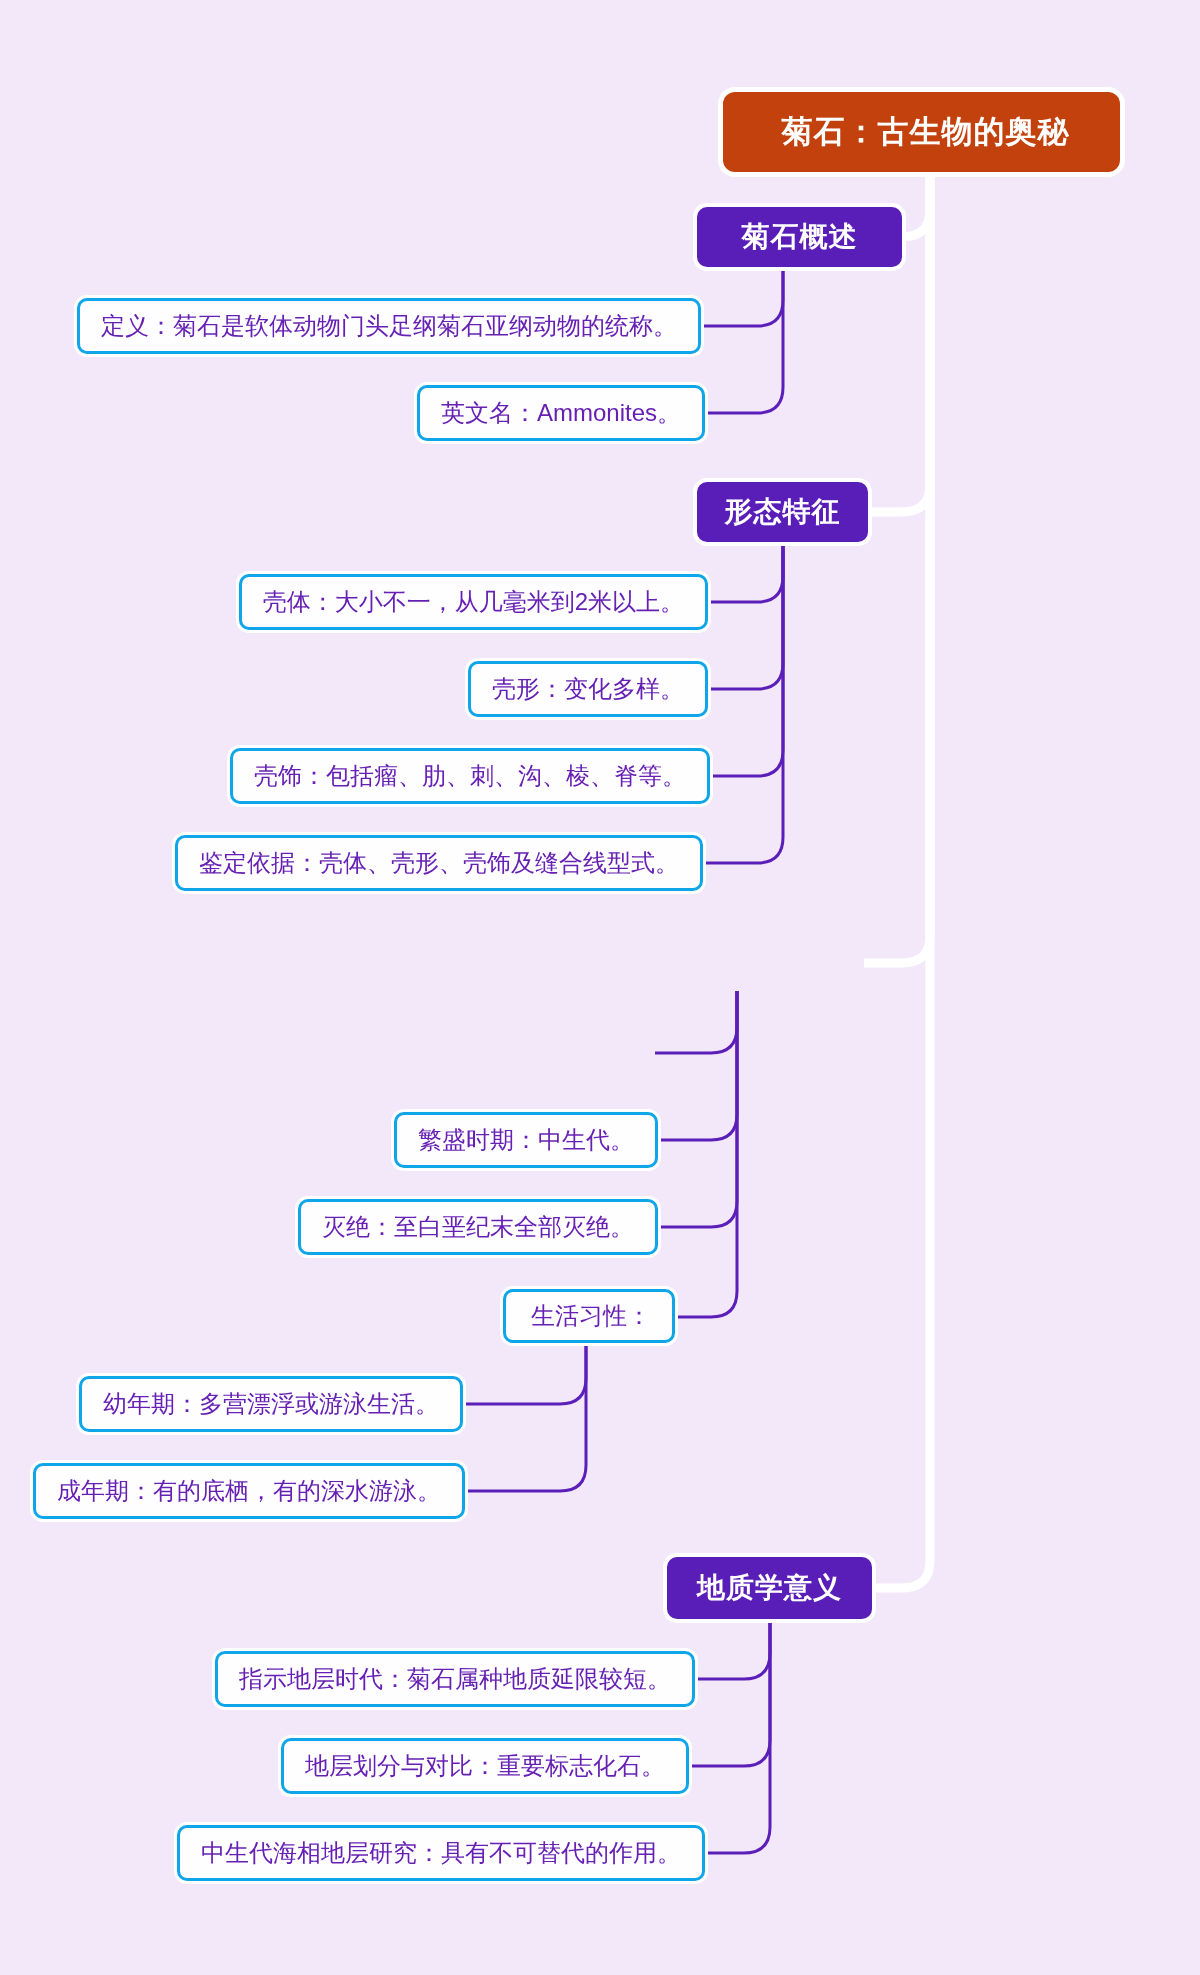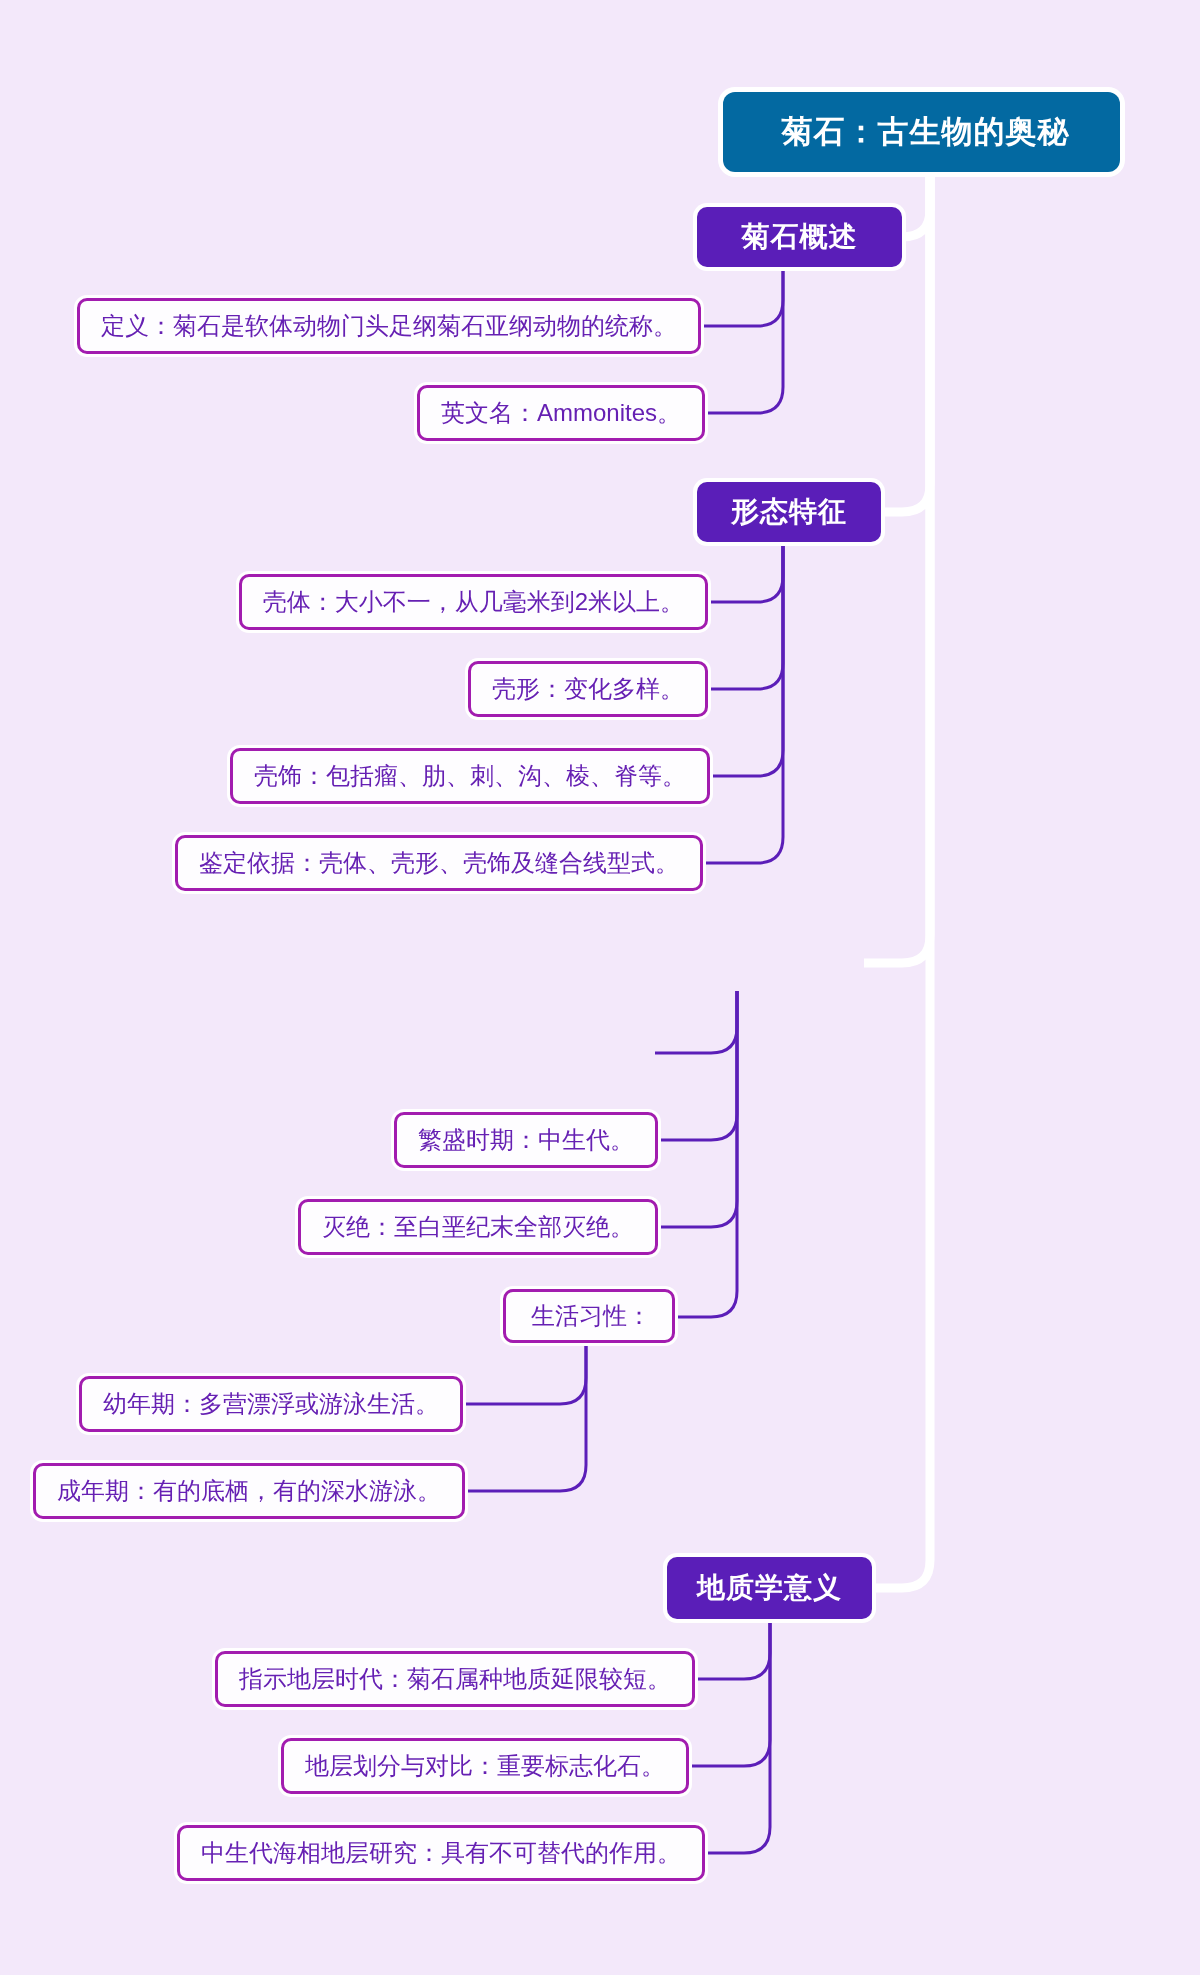--- a/index.html
+++ b/index.html
@@ -23,21 +23,21 @@
     position: absolute;
     z-index: 2;
     display: flex;
     align-items: center;
     justify-content: center;
     box-sizing: border-box;
     white-space: nowrap;
   }
 
   .root-node {
-    background: #0369a1;
+    background: #c2410c;
     color: #FFFFFF;
     font-weight: bold;
     font-size: 31px;
     border-radius: 12px;
     box-shadow: 0 0 0 5px #FFFFFF;
     letter-spacing: 1px;
     padding-left: 8px;
   }
 
   .branch-node {
@@ -50,21 +50,21 @@
     letter-spacing: 1px;
   }
 
   .leaf-node {
     background: #FEFDFF;
     color: #6620B3;
     font-weight: 500;
     font-size: 24px;
     height: 56px;
     padding: 0 21px;
-    border: 3px solid #a21caf;
+    border: 3px solid #0ea5e9;
     border-radius: 10px;
     box-shadow: 0 0 0 3px #FFFFFF;
   }
 </style>
 </head>
 <body>
 
 <div class="canvas">
 
   <svg class="connectors" width="1200" height="1975" viewBox="0 0 1200 1975" fill="none">
@@ -96,21 +96,21 @@
 
       <path d="M 770 1617 V 1653 Q 770 1679 744 1679 H 692"></path>
       <path d="M 770 1617 V 1740 Q 770 1766 744 1766 H 686"></path>
       <path d="M 770 1617 V 1827 Q 770 1853 744 1853 H 692"></path>
     </g>
   </svg>
 
   <div class="node root-node" style="left:723px; top:92px; width:397px; height:80px;">菊石：古生物的奥秘</div>
 
   <div class="node branch-node" style="left:697px; top:207px; width:205px; height:60px;">菊石概述</div>
-  <div class="node branch-node" style="left:697px; top:482px; width:184px; height:60px;">形态特征</div>
+  <div class="node branch-node" style="left:697px; top:482px; width:171px; height:60px;">形态特征</div>
   <div class="node branch-node" style="left:667px; top:1557px; width:205px; height:62px;">地质学意义</div>
 
   <div class="node leaf-node" style="right:499px; top:298px;">定义：菊石是软体动物门头足纲菊石亚纲动物的统称。</div>
   <div class="node leaf-node" style="right:495px; top:385px;">英文名：Ammonites。</div>
 
   <div class="node leaf-node" style="right:492px; top:574px;">壳体：大小不一，从几毫米到2米以上。</div>
   <div class="node leaf-node" style="right:492px; top:661px;">壳形：变化多样。</div>
   <div class="node leaf-node" style="right:490px; top:748px;">壳饰：包括瘤、肋、刺、沟、棱、脊等。</div>
   <div class="node leaf-node" style="right:497px; top:835px;margin-left:48px;">鉴定依据：壳体、壳形、壳饰及缝合线型式。</div>
 

